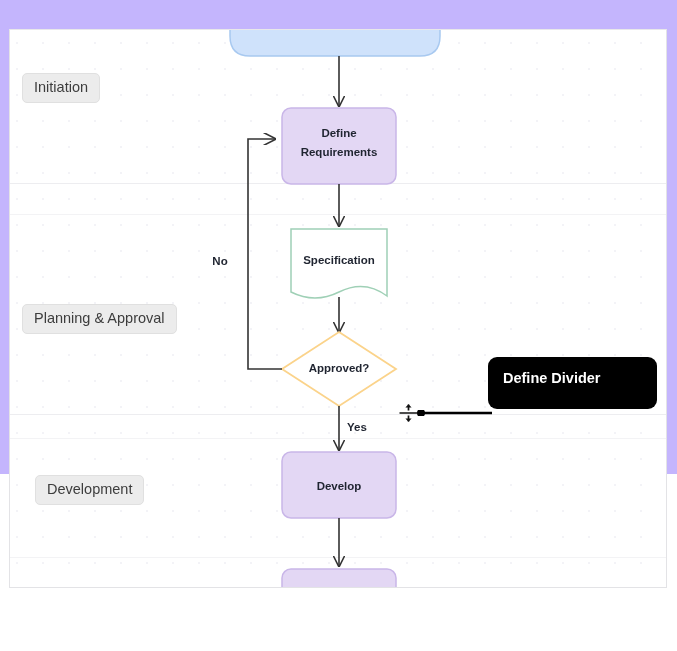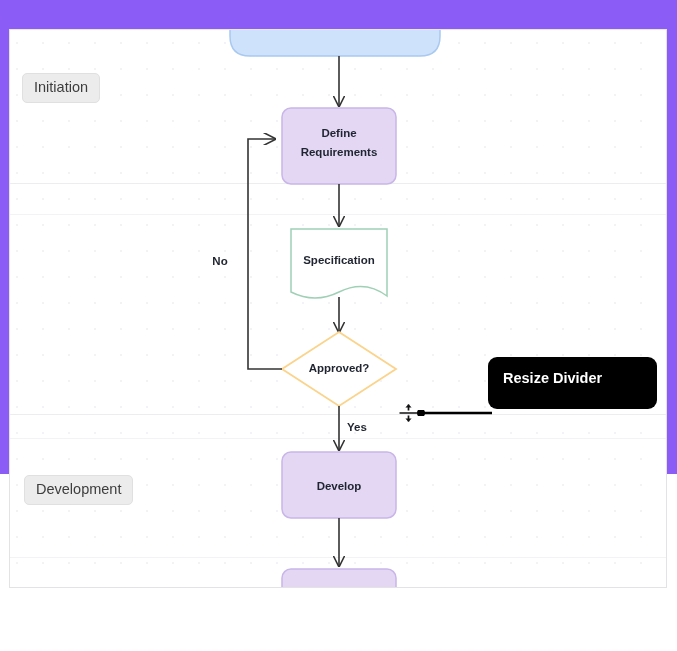--- a/index.html
+++ b/index.html
@@ -10,21 +10,21 @@
     width: 677px;
     height: 651px;
     overflow: hidden;
     font-family: "Liberation Sans", sans-serif;
   }
 
   #app {
     position: relative;
     width: 677px;
     height: 474px;
-    background: #8b5cf6;
+    background: #c4b5fd;
   }
 
   
   #canvas {
     position: absolute;
     left: 9px;
     top: 29px;
     width: 658px;
     height: 559px;
     background: #ffffff;
@@ -154,22 +154,23 @@
     <div id="canvas-texture"></div>
 
     <div class="lane-divider" style="top:153px;"></div>
     <div class="lane-divider secondary" style="top:184px;"></div>
     <div class="lane-divider" style="top:384px;"></div>
     <div class="lane-divider secondary" style="top:408px;"></div>
     <div class="lane-divider secondary" style="top:527px;"></div>
 
     <span class="lane-label" style="left:12px; top:43px;">Initiation</span>
 
-
-    <span class="lane-label" style="left:14px; top:445px;">Development</span>
+    <span class="lane-label" style="left:12px; top:274px;">Planning &amp; Approval</span>
+
+    <span class="lane-label" style="left:25px; top:445px;">Development</span>
 
     <svg id="flow" viewBox="0 0 658 559">
       <defs>
         <marker id="arrow" viewBox="0 0 10 10" refX="9" refY="5" markerWidth="7" markerHeight="7" orient="auto-start-reverse">
           <path d="M 0 0 L 10 5 L 0 10" fill="none" stroke="#333333" stroke-width="1.4"></path>
         </marker>
         <marker id="arrow-open" viewBox="0 0 10 10" refX="9" refY="5" markerWidth="8" markerHeight="8" orient="auto-start-reverse">
           <path d="M 0 0 L 10 5 L 0 10" fill="none" stroke="#333333" stroke-width="1.3"></path>
         </marker>
       </defs>
@@ -243,16 +244,16 @@
       <path d="M 6.4 15.6 L 9.5 18.7 L 12.6 15.6 Z" fill="#111111"></path>
     </svg>
   </div>
 
   <svg id="callout-line" viewBox="0 0 75 6">
     <circle cx="4" cy="3" r="4" fill="#000000"></circle>
     <path d="M 4 3 L 75 3" stroke="#000000" stroke-width="2.4"></path>
   </svg>
 
   <div id="tooltip">
-    <h3>Resize Divider</h3>
+    <h3>Define Divider</h3>
   </div>
 
 </div>
 
 </body></html>

